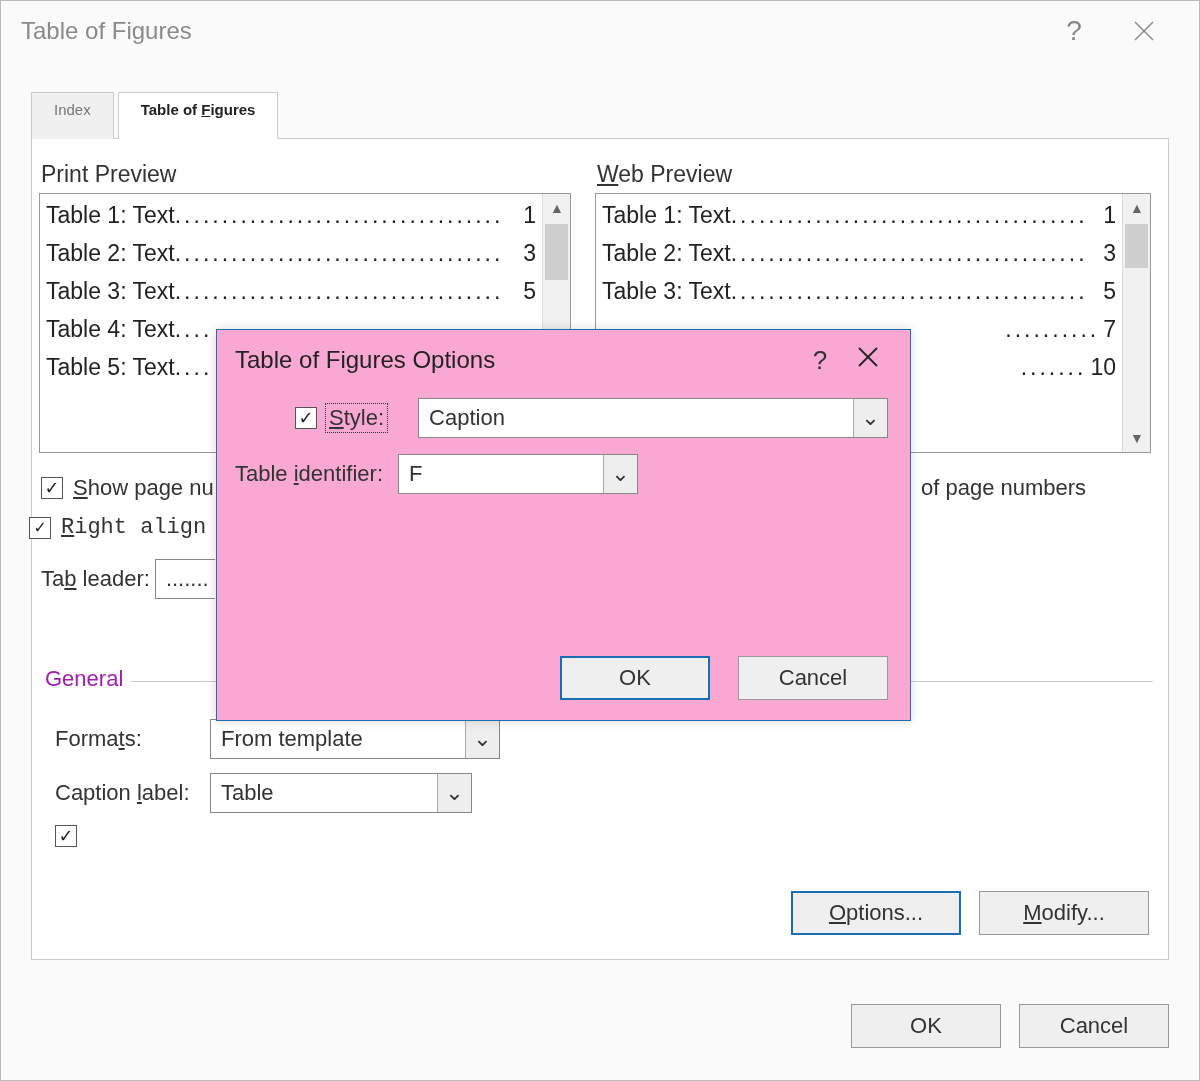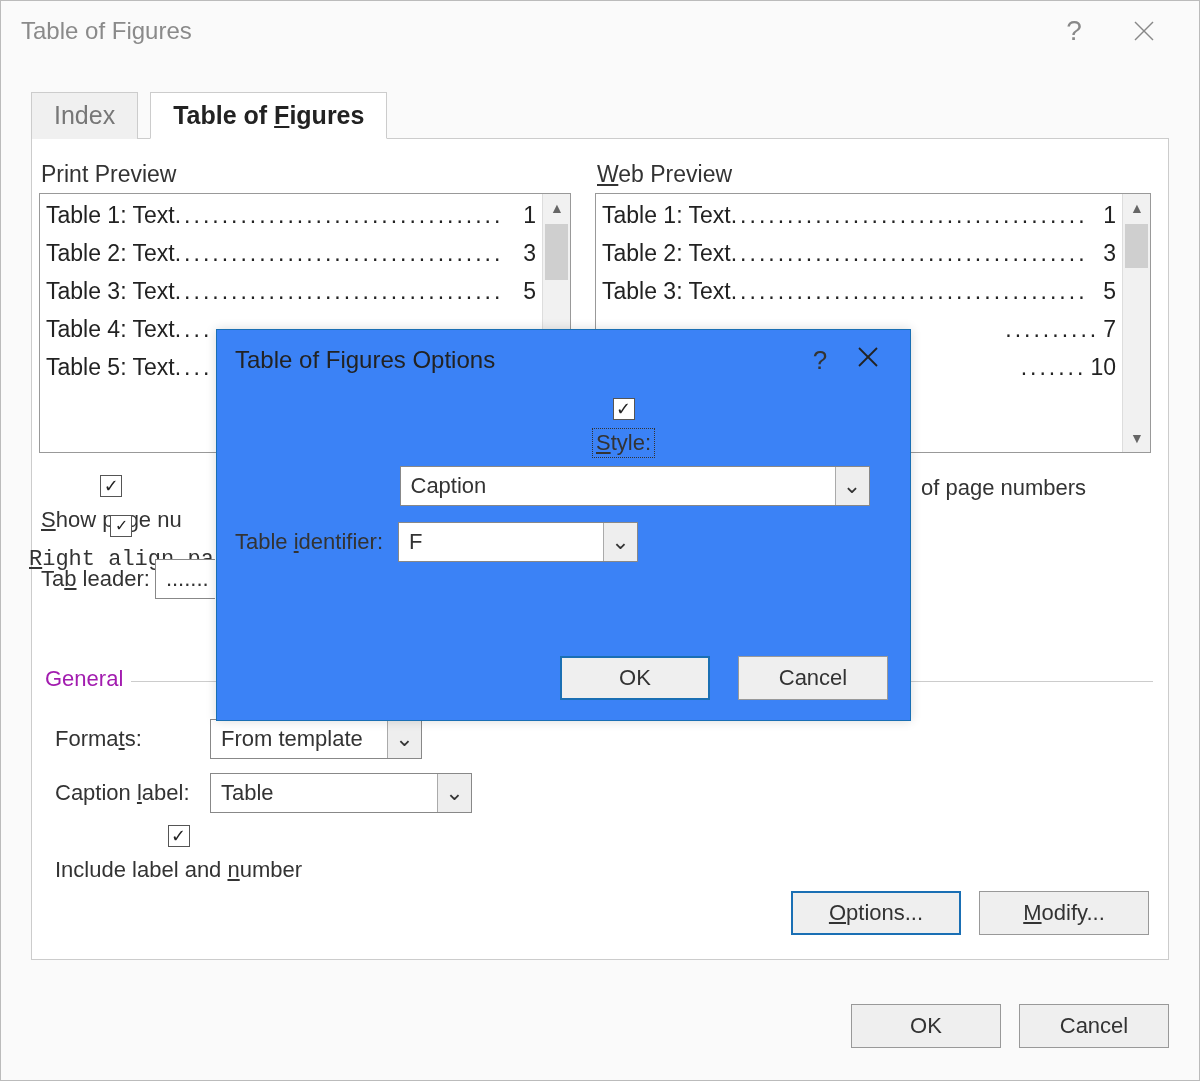--- a/index.html
+++ b/index.html
@@ -36,24 +36,24 @@
     position: absolute; left: 30px; right: 30px; top: 90px; height: 48px;
     border-bottom: 1px solid #ccc;
     display: flex;
   }
   .tab {
     padding: 8px 22px;
     border: 1px solid #ccc;
     border-bottom: none;
     background: #f0f0f0;
     color: #777;
-    margin-right: 12px;
+    margin-right: 4px;
     position: relative;
     top: 1px;
-    font-size: 25px;
+    font-size: 15px;
   }
   .tab.active {
     background: #fff;
     color: #222;
     border-bottom: 1px solid #fff;
     font-weight: 600;
   }
   .tab-content-box {
     position: absolute; left: 30px; right: 30px; top: 138px; bottom: 120px;
     background: #fff;
@@ -91,21 +91,21 @@
     display: flex; align-items: center; justify-content: center;
     color: #666; font-size: 14px;
   }
   .preview-scroll .arrow.up { top: 0; }
   .preview-scroll .arrow.down { bottom: 0; }
   .preview-scroll .thumb {
     position: absolute; left: 2px; right: 2px; top: 30px; height: 56px;
     background: #cfcfcf;
   }
 
-  .check-row { position: absolute; display: flex; align-items: center; gap: 10px; flex-direction: column; }
+  .check-row { position: absolute; display: flex; align-items: center; gap: 10px; }
   .checkbox {
     width: 22px; height: 22px; border: 1px solid #555; background: #fff;
     display: inline-flex; align-items: center; justify-content: center;
   }
   .checkbox.checked::after { content: "✓"; font-size: 18px; line-height: 1; color: #222; }
 
   .field-row { position: absolute; display: flex; align-items: center; gap: 5px; }
   .combo {
     position: relative; height: 40px; border: 1px solid #888; background: #fff;
     display: flex; align-items: center; padding: 0 36px 0 10px; font-size: 22px;
@@ -132,21 +132,21 @@
     display: flex; gap: 18px;
   }
   .mid-btn-row {
     position: absolute; right: 50px; bottom: 145px;
     display: flex; gap: 18px;
   }
 
   
   .dialog-options {
     position: absolute; left: 215px; top: 328px; width: 695px; height: 392px;
-    background: #3b82f6;
+    background: #f9a8d4;
     border: 1px solid #1a6fb4;
     box-shadow: 0 0 10px rgba(0,0,0,0.15);
   }
   .dialog-options .titlebar2 {
     height: 60px; display: flex; align-items: center; padding: 0 18px;
     font-size: 24px; color: #222;
   }
   .dialog-options .titlebar2 .spacer { flex: 1; }
   .dialog-options .titlebar2 .help2 { width: 48px; text-align: center; font-size: 26px; color: #333; }
   .dialog-options .titlebar2 .close2 { width: 48px; text-align: center; }
@@ -262,37 +262,36 @@
     <span class="combo" style="width:60px; border-right:none;">
         <span>.......</span>
       </span>
   </div>
 
   <span class="fieldset-legend" style="left:36px; top:665px;">General</span>
   <div class="fieldset-line" style="left:130px; right:46px; top:680px;"></div>
 
   <div class="field-row" style="left:54px; top:718px;">
     <span style="width:150px;"><span>Forma</span><span class="uline">t</span><span>s:</span></span>
-    <span class="combo" style="width:212px;">
+    <span class="combo" style="width:290px;">
       <span>From template</span>
       <span class="chev">⌄</span>
     </span>
   </div>
 
   <div class="field-row" style="left:54px; top:772px;">
     <span style="width:150px;"><span>Caption </span><span class="uline">l</span><span>abel:</span></span>
     <span class="combo" style="width:262px;">
       <span>Table</span>
       <span class="chev">⌄</span>
     </span>
   </div>
 
   <div class="check-row" style="left:54px; top:824px;">
     <span class="checkbox checked"></span>
-    <span><span>Include label and </span><span class="uline">n</span><span>umber</span></span>
   </div>
 
   <div class="mid-btn-row">
     <span class="btn primary" style="width:170px;">
         <span class="uline">O</span>
         <span>ptions...</span>
       </span>
     <span class="btn" style="width:170px;">
         <span class="uline">M</span>
         <span>odify...</span>

